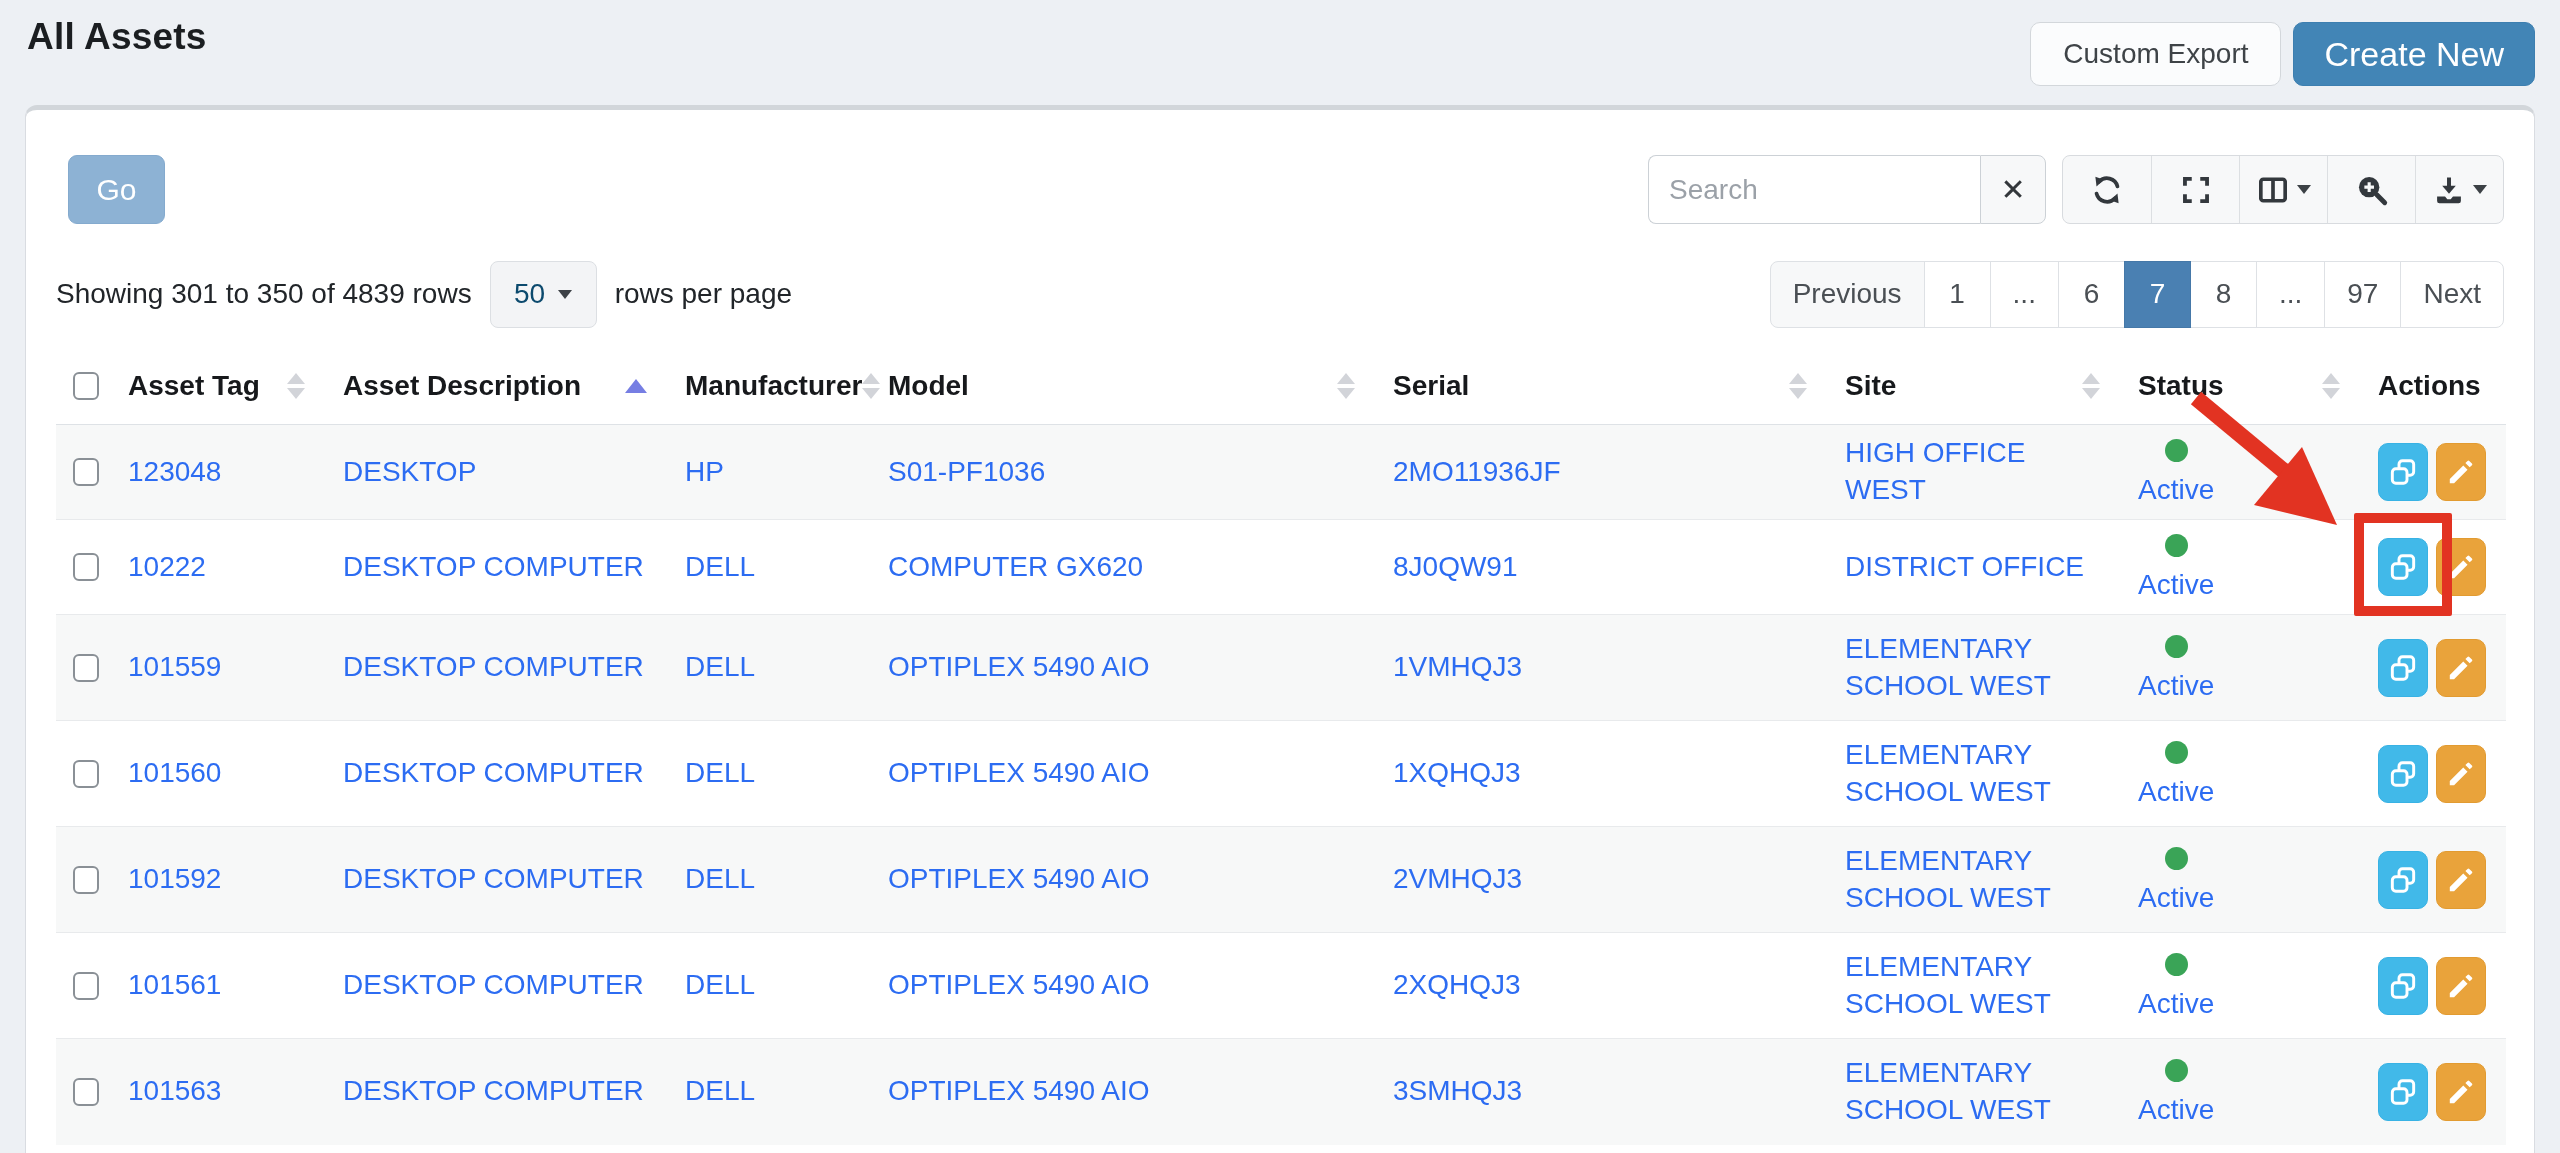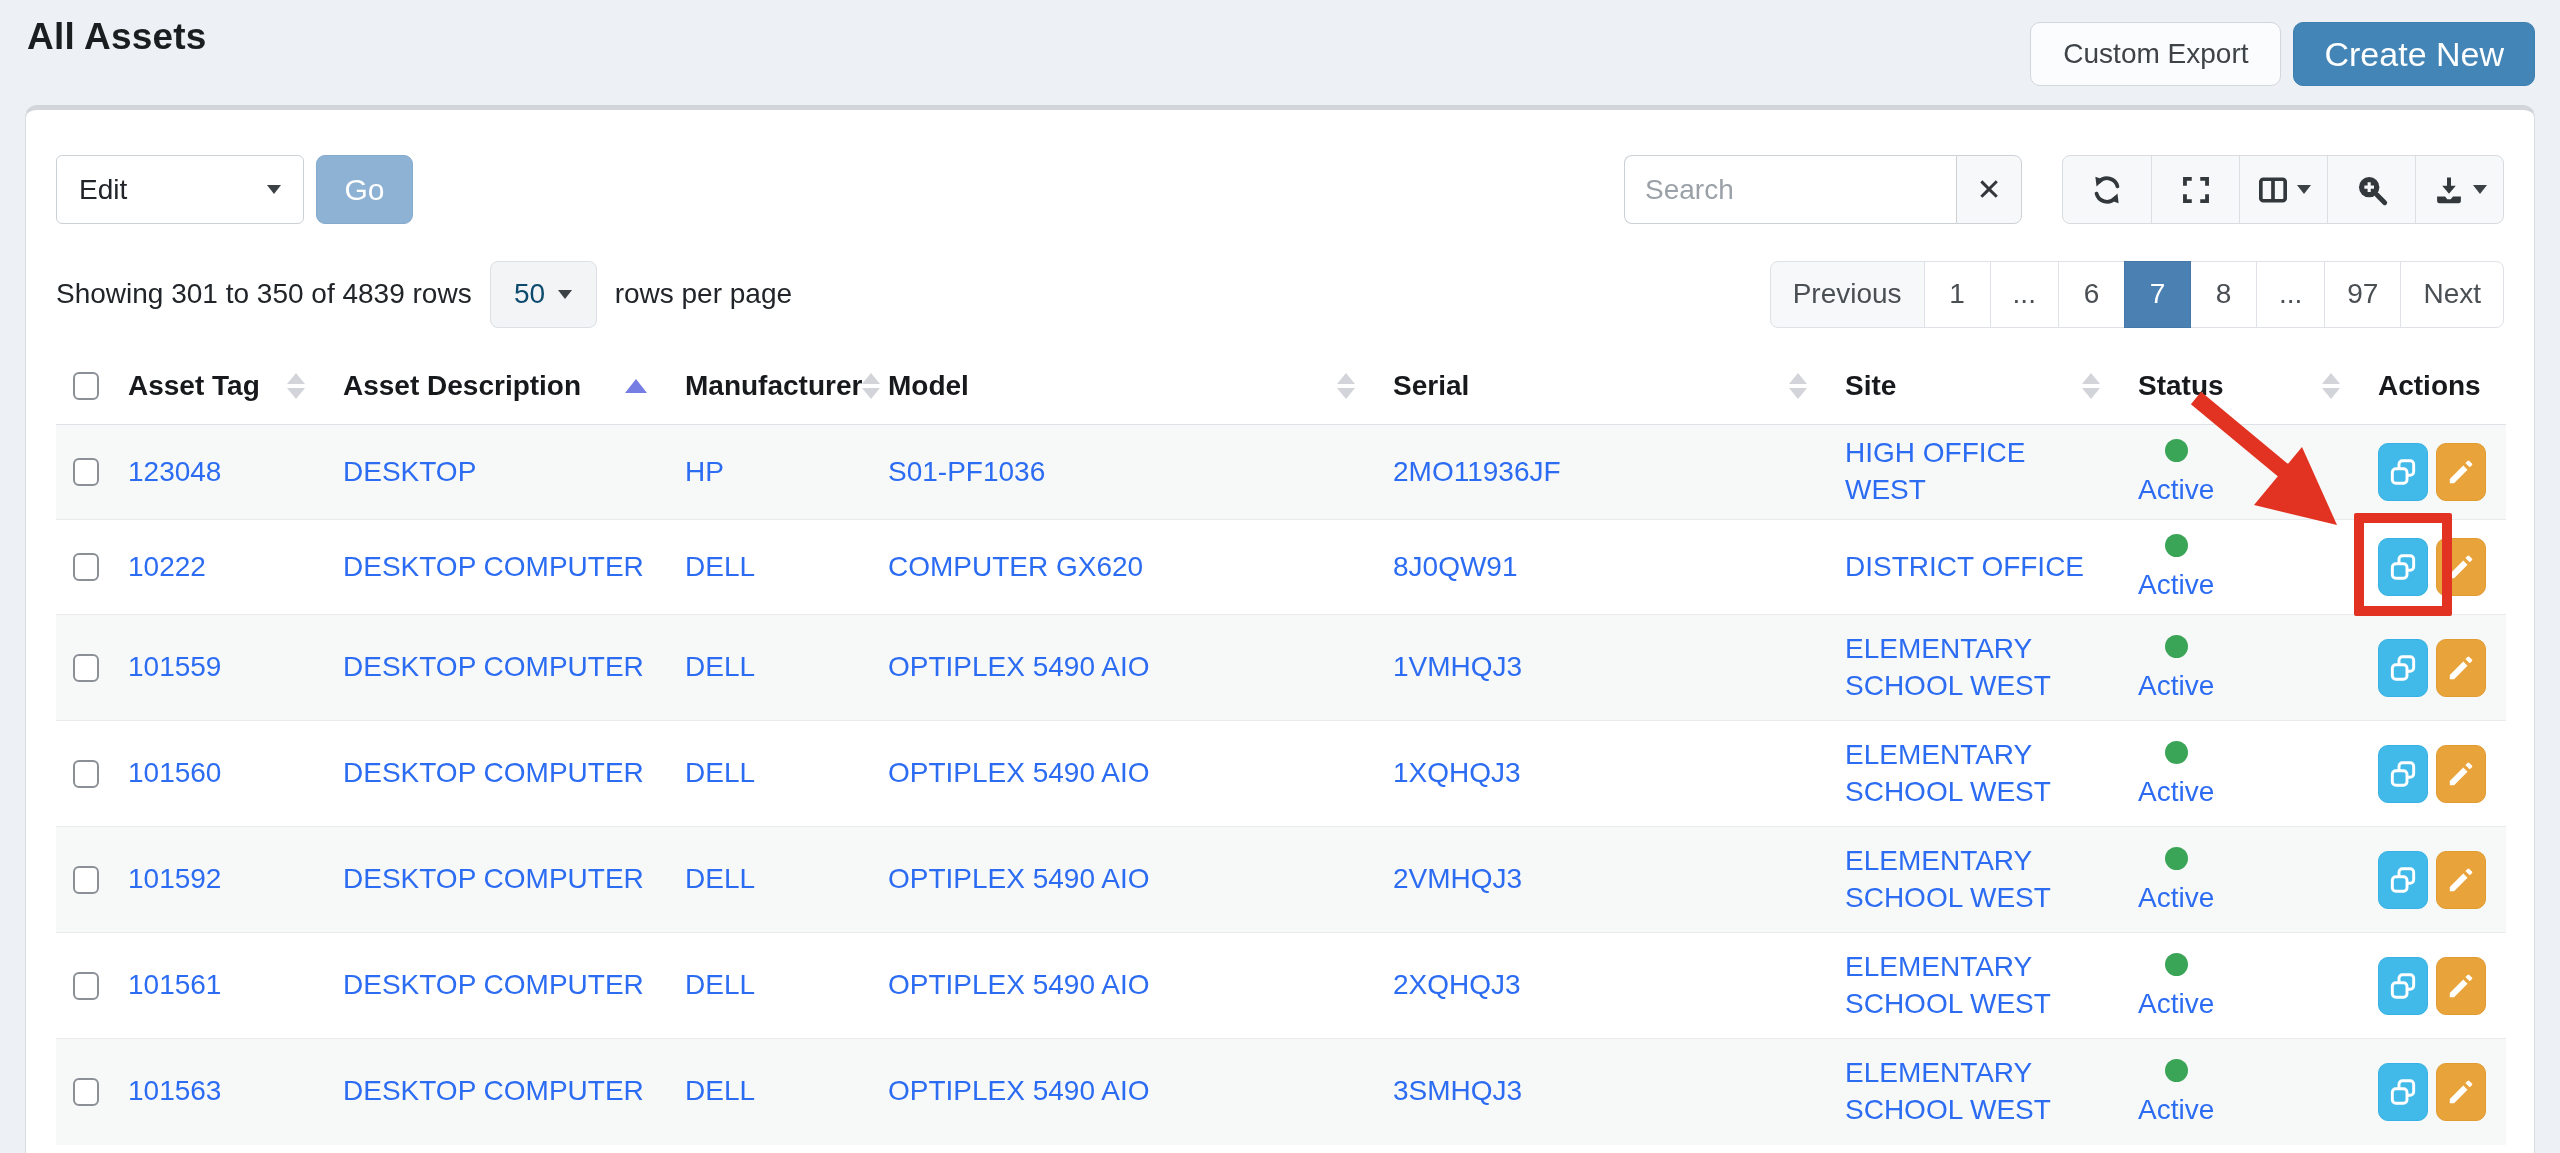--- a/index.html
+++ b/index.html
@@ -40,21 +40,21 @@
     width:248px; height:69px; background:#fff; border:1px solid #ccd1d6; border-radius:6px;
     display:flex; align-items:center; justify-content:space-between; padding:0 22px;
     font-size:28px; color:#212529; cursor:pointer;
   }
   .caret-down { width:0; height:0; border-left:9px solid transparent; border-right:9px solid transparent; border-top:11px solid #5b6166; display:inline-block; }
   .caret-down.small { border-left-width:7px; border-right-width:7px; border-top-width:9px; border-top-color:#3c4146; }
   .btn-go {
     margin-left:12px; width:97px; height:69px; font-size:30px; color:#fff;
     background:#8db2d4; border:1px solid #84aace; border-radius:9px;
   }
-  .toolbar-right { display:flex; align-items:center;gap:24px; }
+  .toolbar-right { display:flex; align-items:center; }
   .search-group { display:flex; }
   .search-input {
     width:332px; height:69px; border:1px solid #ccd1d6; border-right:none;
     border-radius:8px 0 0 8px; padding:0 20px; font-size:28px; color:#212529;
     font-family:inherit; outline:none; background:#fff;
   }
   .search-input::placeholder { color:#9ba1a8; }
   .btn-clear {
     width:66px; height:69px; background:#f7f8f9; border:1px solid #ccd1d6;
     border-radius:0 8px 8px 0; font-size:30px; color:#33373b; line-height:1;
@@ -131,24 +131,20 @@
   <div class="header-buttons">
     <button class="btn btn-outline">Custom Export</button>
     <button class="btn btn-create">Create New</button>
   </div>
 </div>
 
 <div class="card">
 
   <div class="toolbar">
     <div class="toolbar-left">
-      <div class="bulk-select">
-        <span>Edit</span>
-        <span class="caret-down small"></span>
-      </div>
       <button class="btn btn-go">Go</button>
     </div>
     <div class="toolbar-right">
       <div class="search-group">
         <input class="search-input" placeholder="Search" style="">
         <button class="btn-clear"><span>✕</span></button>
       </div>
       <div class="icon-group">
         <button class="icon-btn">
           <svg viewBox="0 0 24 24">

